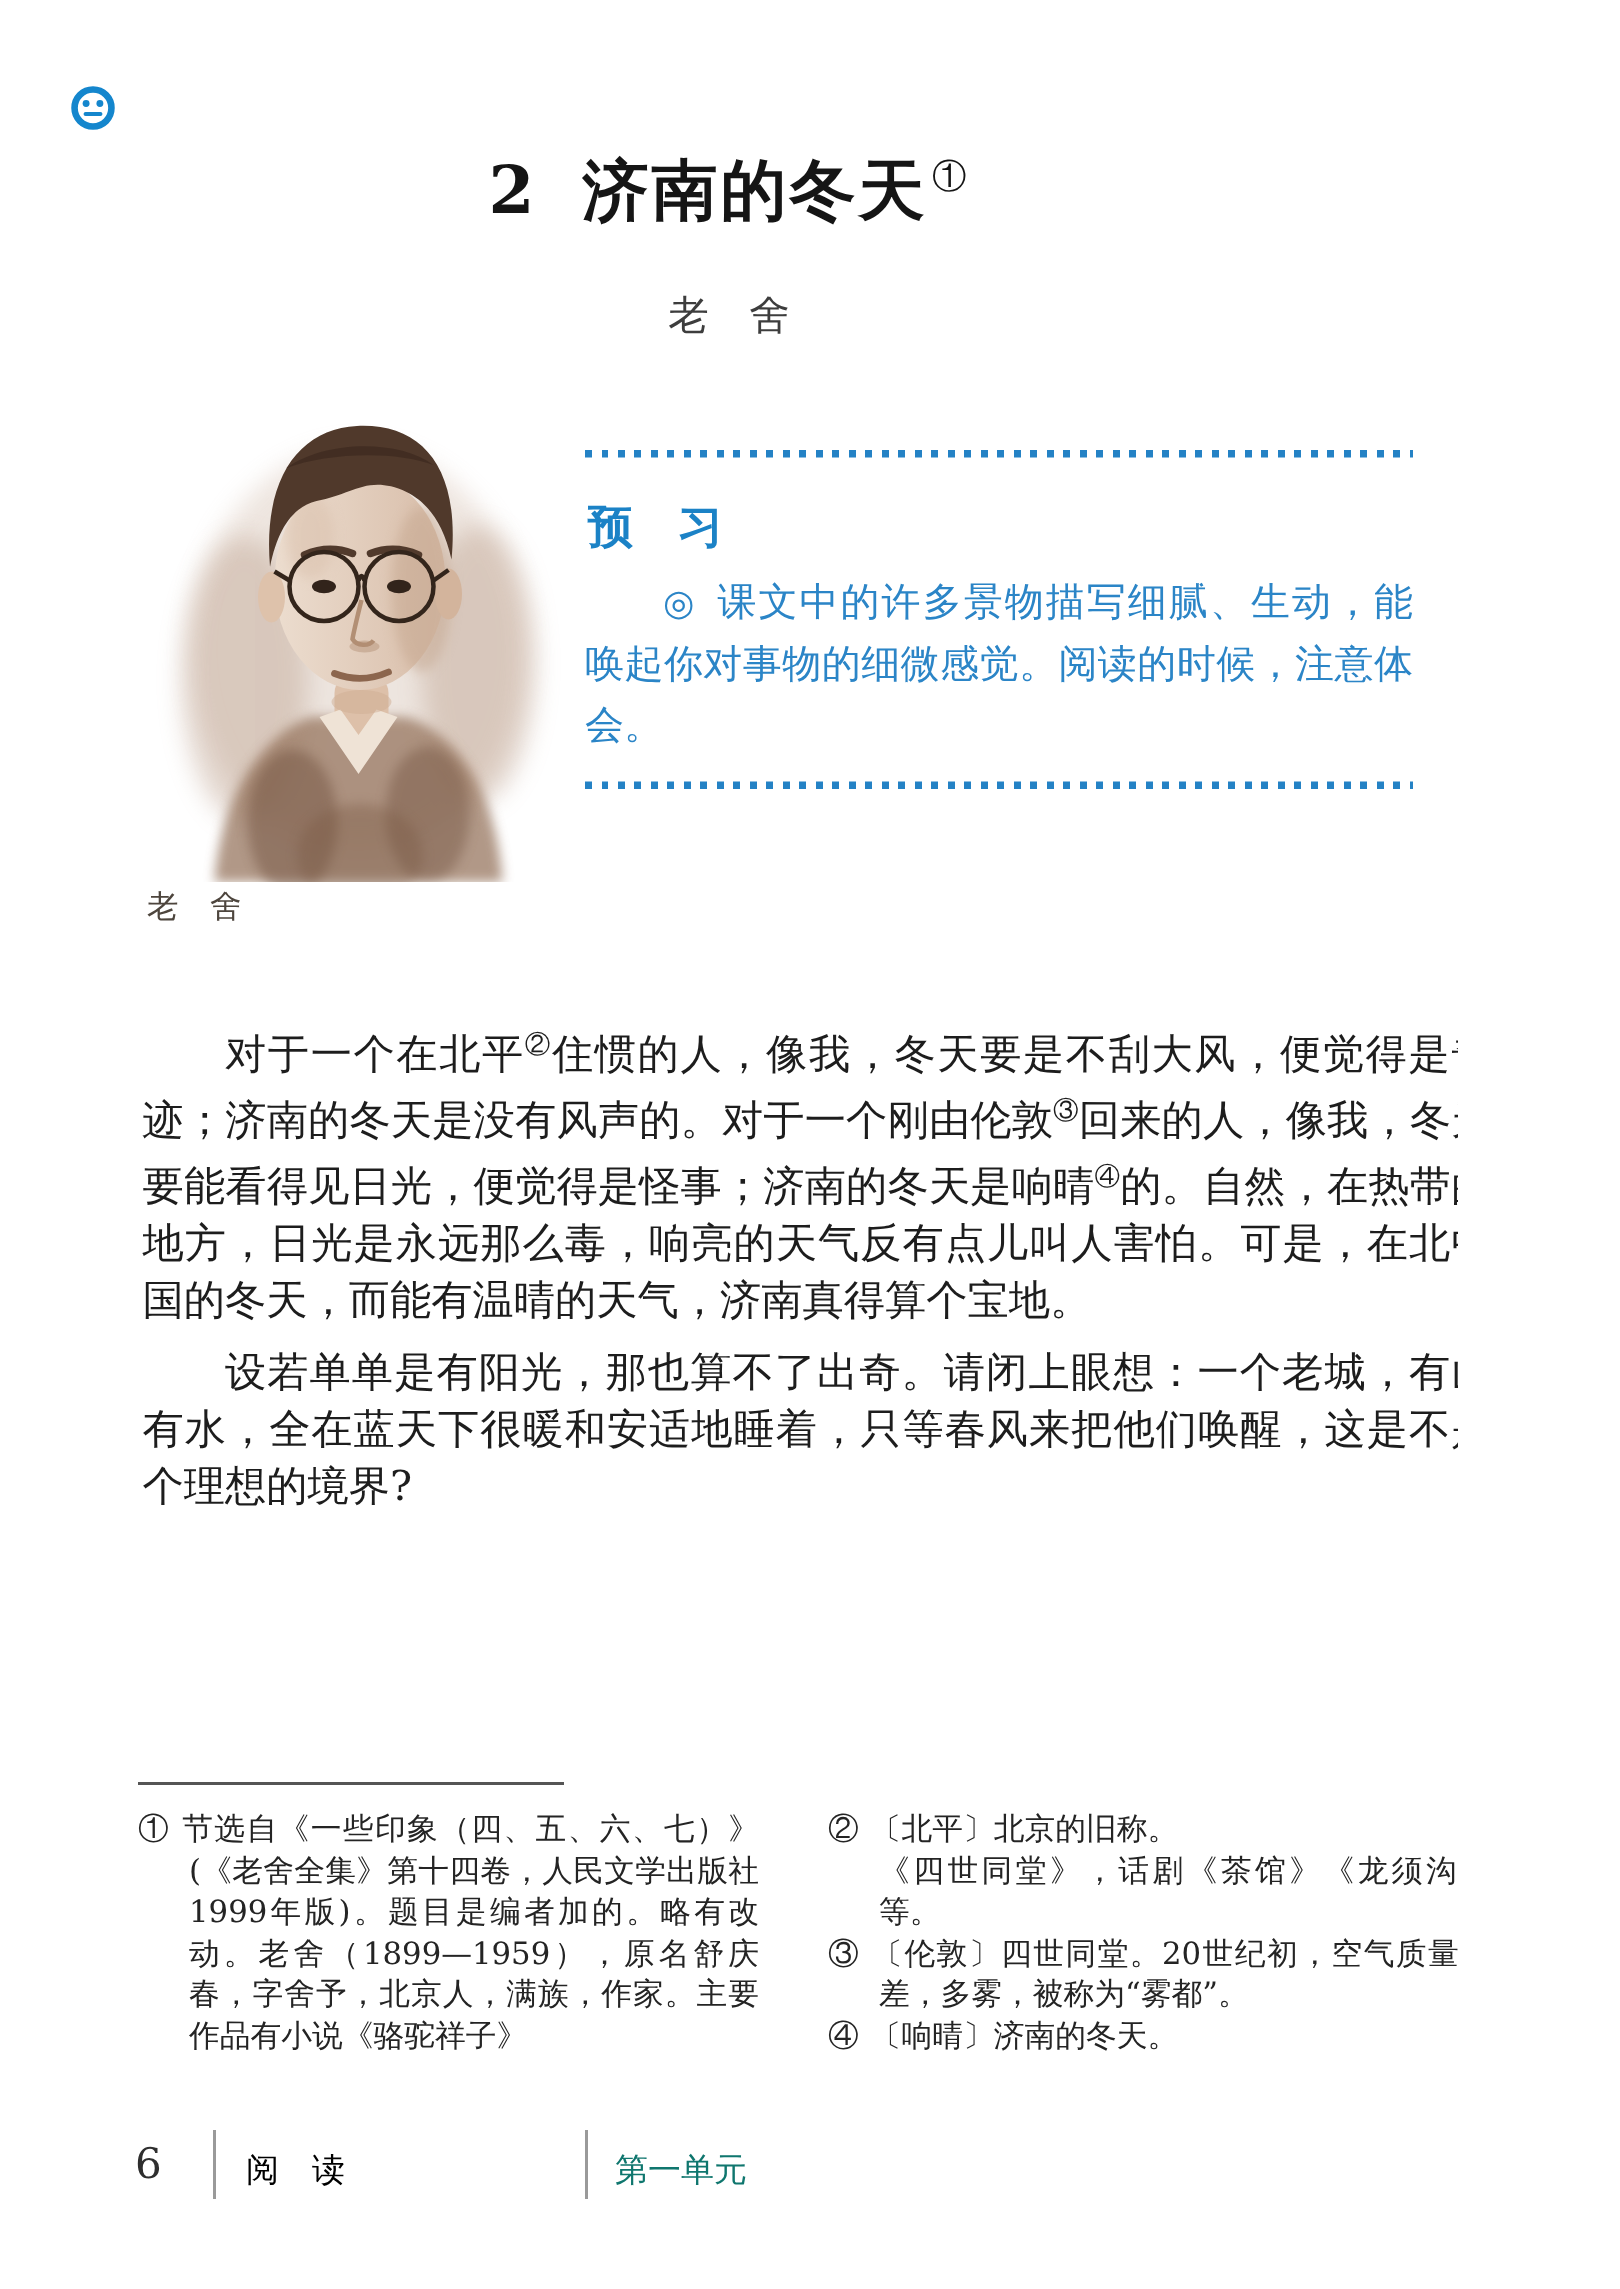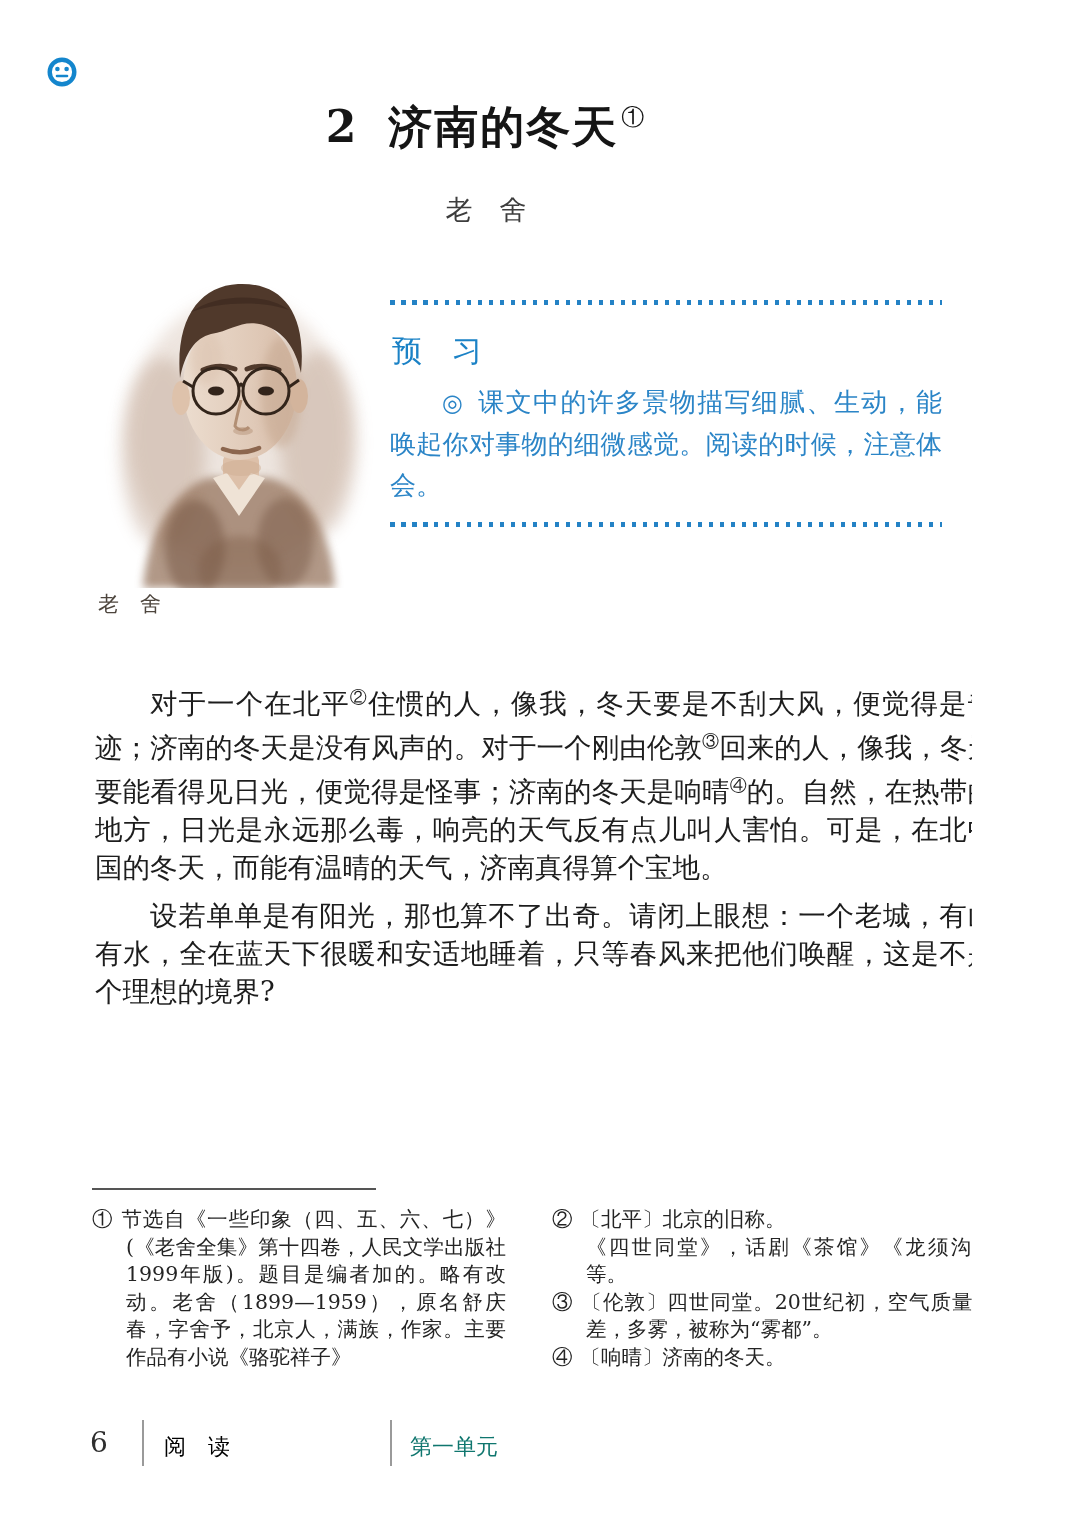--- a/index.html
+++ b/index.html
@@ -22,21 +22,21 @@
 
   
   .portrait{position:absolute;left:95px;top:238px;width:288px;height:350px;}
   .portrait-caption{position:absolute;left:98px;top:590px;font-size:21px;color:#4d453d;}
 
   
   .preview-panel{position:absolute;left:390px;top:300px;width:552px;}
   .dots{height:5px;background-image:repeating-linear-gradient(to right,
       #2482c5 0px,#2482c5 4.5px,transparent 4.5px,transparent 11px);}
   .dots-bottom{margin-top:16px;}
-  .preview-heading{margin:26px 0 10px 2px;font-size:30px;font-weight:400;color:#1b82c6;}
+  .preview-heading{margin:26px 0 10px 2px;font-size:30px;font-weight:700;color:#1b82c6;}
   .preview-item{margin:0;font-size:26px;line-height:41px;text-indent:2em;
     text-align:justify;color:#2b85c7;}
   .bullet{margin-right:14px;font-size:24px;}
 
   
   .body-text{position:absolute;left:95px;top:678px;width:900px;
     font-size:27.5px;line-height:38px;color:#1d1d1d;text-align:justify;}
   .body-paragraph{margin:0 0 10px;text-indent:2em;}
   .body-paragraph sup{font-size:0.62em;}
 

